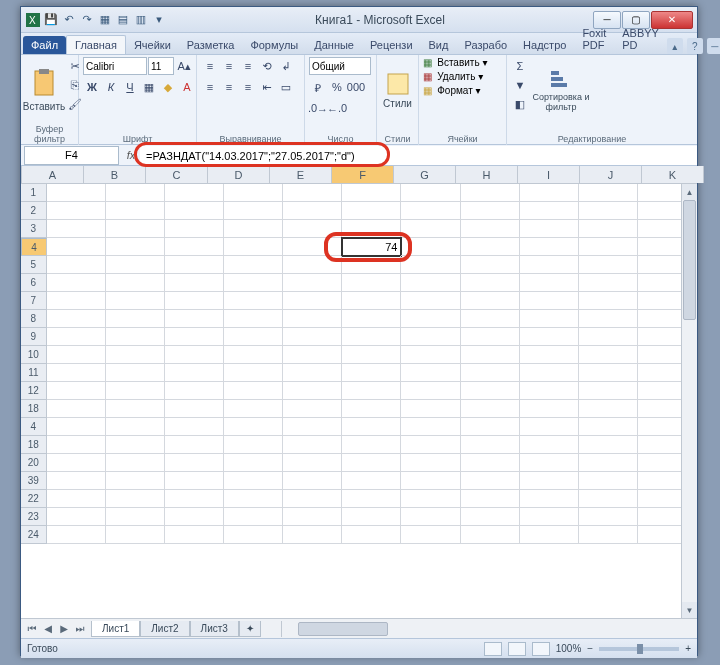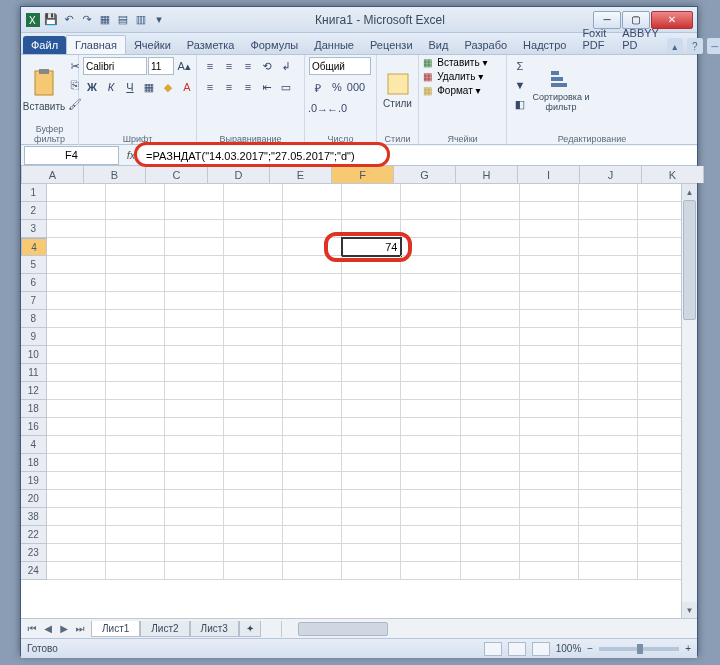--- a/index.html
+++ b/index.html
@@ -449,34 +449,20 @@
           <div class="cell" style="width: 62px;"></div>
           <div class="cell" style="width: 62px;"></div>
           <div class="cell" style="width: 62px;"></div>
           <div class="cell" style="width: 62px;"></div>
           <div class="cell" style="width: 62px;"></div>
           <div class="cell" style="width: 62px;"></div>
           <div class="cell" style="width: 62px;"></div>
           <div class="cell" style="width: 62px;"></div>
         </div>
         <div class="row">
-          <div class="rh">16</div>
-          <div class="cell" style="width: 62px;"></div>
-          <div class="cell" style="width: 62px;"></div>
-          <div class="cell" style="width: 62px;"></div>
-          <div class="cell" style="width: 62px;"></div>
-          <div class="cell" style="width: 62px;"></div>
-          <div class="cell" style="width: 62px;"></div>
-          <div class="cell" style="width: 62px;"></div>
-          <div class="cell" style="width: 62px;"></div>
-          <div class="cell" style="width: 62px;"></div>
-          <div class="cell" style="width: 62px;"></div>
-          <div class="cell" style="width: 62px;"></div>
-        </div>
-        <div class="row">
           <div class="rh">4</div>
           <div class="cell" style="width: 62px;"></div>
           <div class="cell" style="width: 62px;"></div>
           <div class="cell" style="width: 62px;"></div>
           <div class="cell" style="width: 62px;"></div>
           <div class="cell" style="width: 62px;"></div>
           <div class="cell" style="width: 62px;"></div>
           <div class="cell" style="width: 62px;"></div>
           <div class="cell" style="width: 62px;"></div>
           <div class="cell" style="width: 62px;"></div>
@@ -491,49 +477,35 @@
           <div class="cell" style="width: 62px;"></div>
           <div class="cell" style="width: 62px;"></div>
           <div class="cell" style="width: 62px;"></div>
           <div class="cell" style="width: 62px;"></div>
           <div class="cell" style="width: 62px;"></div>
           <div class="cell" style="width: 62px;"></div>
           <div class="cell" style="width: 62px;"></div>
           <div class="cell" style="width: 62px;"></div>
         </div>
         <div class="row">
-          <div class="rh">19</div>
-          <div class="cell" style="width: 62px;"></div>
-          <div class="cell" style="width: 62px;"></div>
-          <div class="cell" style="width: 62px;"></div>
-          <div class="cell" style="width: 62px;"></div>
-          <div class="cell" style="width: 62px;"></div>
-          <div class="cell" style="width: 62px;"></div>
-          <div class="cell" style="width: 62px;"></div>
-          <div class="cell" style="width: 62px;"></div>
-          <div class="cell" style="width: 62px;"></div>
-          <div class="cell" style="width: 62px;"></div>
-          <div class="cell" style="width: 62px;"></div>
-        </div>
-        <div class="row">
           <div class="rh">20</div>
           <div class="cell" style="width: 62px;"></div>
           <div class="cell" style="width: 62px;"></div>
           <div class="cell" style="width: 62px;"></div>
           <div class="cell" style="width: 62px;"></div>
           <div class="cell" style="width: 62px;"></div>
           <div class="cell" style="width: 62px;"></div>
           <div class="cell" style="width: 62px;"></div>
           <div class="cell" style="width: 62px;"></div>
           <div class="cell" style="width: 62px;"></div>
           <div class="cell" style="width: 62px;"></div>
           <div class="cell" style="width: 62px;"></div>
         </div>
         <div class="row">
-          <div class="rh">38</div>
+          <div class="rh">39</div>
           <div class="cell" style="width: 62px;"></div>
           <div class="cell" style="width: 62px;"></div>
           <div class="cell" style="width: 62px;"></div>
           <div class="cell" style="width: 62px;"></div>
           <div class="cell" style="width: 62px;"></div>
           <div class="cell" style="width: 62px;"></div>
           <div class="cell" style="width: 62px;"></div>
           <div class="cell" style="width: 62px;"></div>
           <div class="cell" style="width: 62px;"></div>
           <div class="cell" style="width: 62px;"></div>

